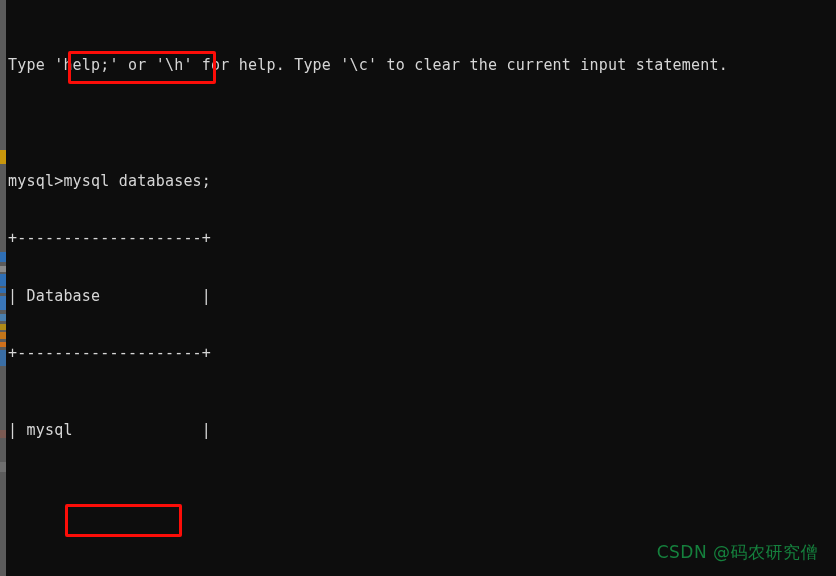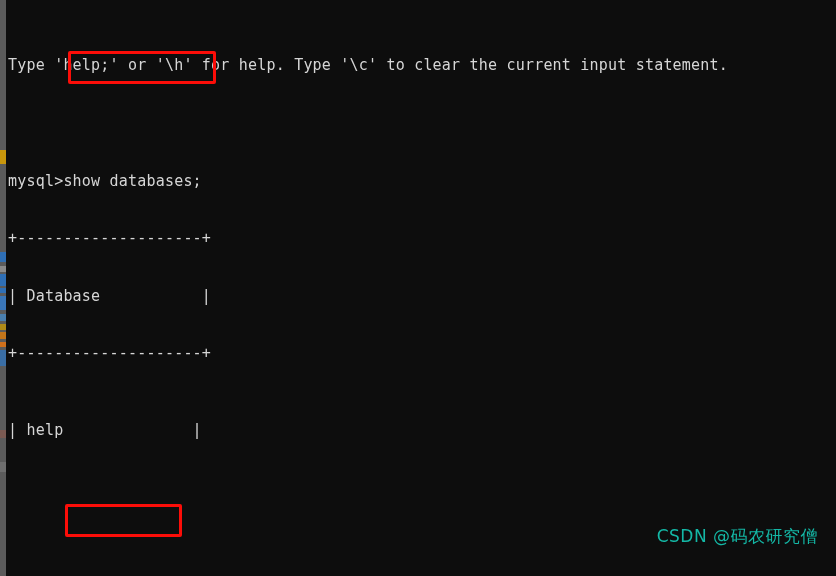--- a/index.html
+++ b/index.html
@@ -48,22 +48,22 @@
     position: absolute;
     border: 3px solid #fc0d08;
     box-sizing: border-box;
     border-radius: 2px;
     pointer-events: none;
     z-index: 3;
   }
   #watermark {
     position: absolute;
     right: 18px;
-    bottom: 28px;
-    color: #14b8a6;
+    bottom: 12px;
+    color: #15803d;
     font-family: "DejaVu Sans", "Liberation Sans", sans-serif;
     font-size: 17px;
     letter-spacing: 0.5px;
     z-index: 4;
   }
 </style>
 </head>
 <body>
 
 <div id="terminal-window">
@@ -80,26 +80,26 @@
       <div class="mark" style="top: 332px; height: 7px; background: rgb(195, 117, 26);"></div>
       <div class="mark" style="top: 342px; height: 5px; background: rgb(208, 112, 28);"></div>
       <div class="mark" style="top: 350px; height: 16px; background: rgb(58, 110, 165);"></div>
       <div class="mark" style="top: 430px; height: 8px; background: rgb(122, 90, 82);"></div>
       <div class="mark" style="top: 462px; height: 10px; background: rgb(110, 110, 110);"></div>
     </div>
 
   <div id="terminal-body">
     <div class="line">Type 'help;' or '\h' for help. Type '\c' to clear the current input statement.</div>
     <div class="blank"></div>
-    <div class="line"><span>mysql&gt;</span><span>show databases;</span></div>
+    <div class="line"><span>mysql&gt;</span><span>mysql databases;</span></div>
     <div class="line">+--------------------+</div>
     <div class="line">| Database           |</div>
     <div class="line">+--------------------+</div>
 
-    <div class="line">| help              |</div>
+    <div class="line">| mysql              |</div>
     
     
     
     
     
     
     
     
     
     

